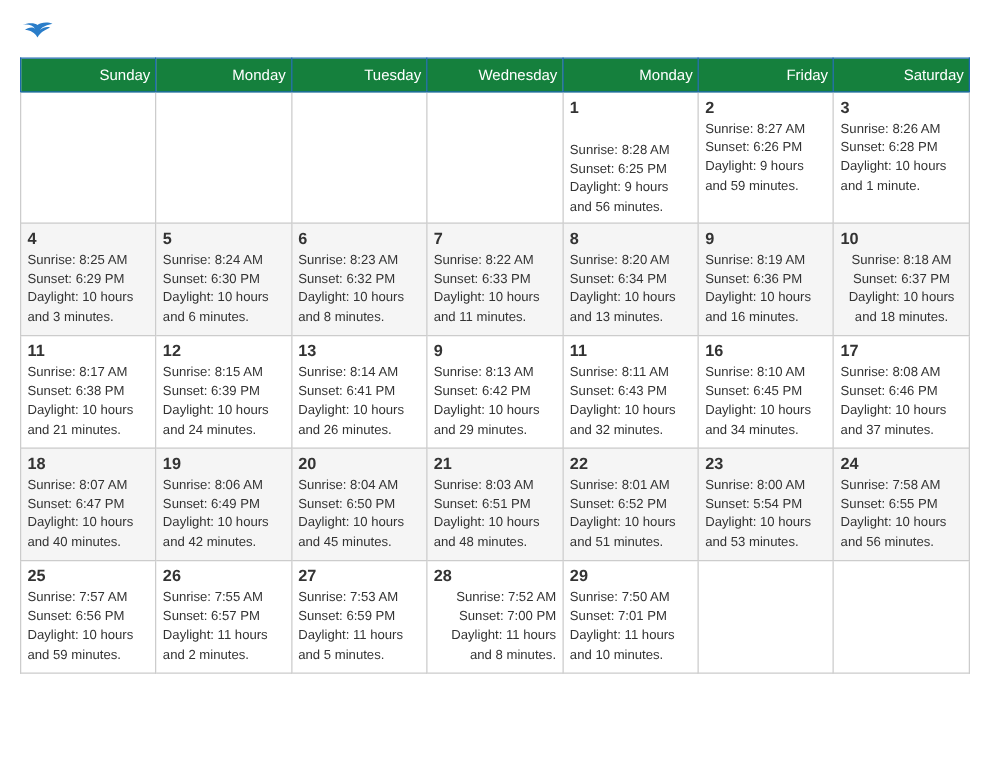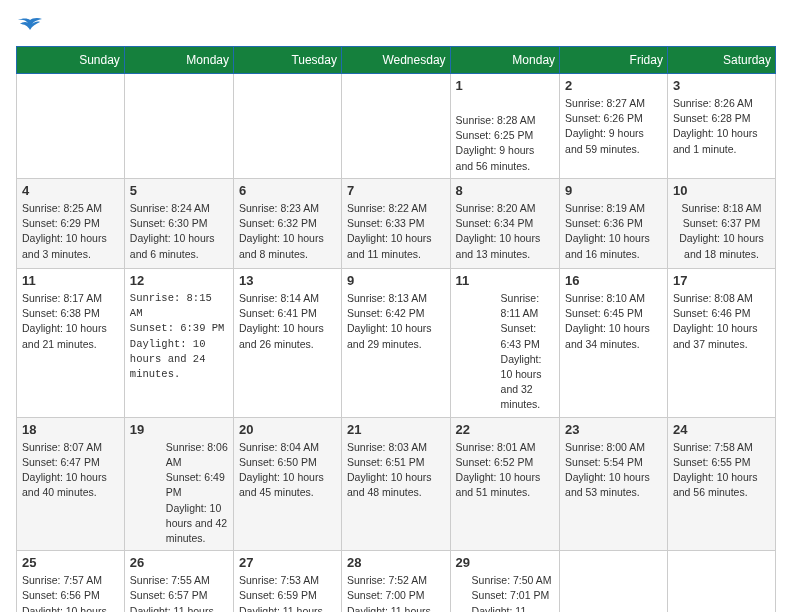--- a/index.html
+++ b/index.html
@@ -180,39 +180,39 @@
       </tr>
       <tr>
         <td>
           <span class="day-number">11</span>
           <div class="day-info" style="white-space: pre-line;">Sunrise: 8:17 AM
 Sunset: 6:38 PM
 Daylight: 10 hours and 21 minutes.</div>
         </td>
         <td>
           <span class="day-number">12</span>
-          <div class="day-info" style="white-space: pre-line; font-family: Liberation Mono, monospace;">Sunrise: 8:15 AM
+          <div class="day-info" style="white-space: pre-line;">Sunrise: 8:15 AM
 Sunset: 6:39 PM
 Daylight: 10 hours and 24 minutes.</div>
         </td>
         <td>
           <span class="day-number">13</span>
           <div class="day-info" style="white-space: pre-line;">Sunrise: 8:14 AM
 Sunset: 6:41 PM
 Daylight: 10 hours and 26 minutes.</div>
         </td>
         <td>
           <span class="day-number">9</span>
           <div class="day-info" style="white-space: pre-line;">Sunrise: 8:13 AM
 Sunset: 6:42 PM
 Daylight: 10 hours and 29 minutes.</div>
         </td>
         <td>
           <span class="day-number">11</span>
-          <div class="day-info" style="white-space: pre-line; margin-left: 45px;">Sunrise: 8:11 AM
+          <div class="day-info" style="white-space: pre-line;">Sunrise: 8:11 AM
 Sunset: 6:43 PM
 Daylight: 10 hours and 32 minutes.</div>
         </td>
         <td>
           <span class="day-number">16</span>
           <div class="day-info" style="white-space: pre-line;">Sunrise: 8:10 AM
 Sunset: 6:45 PM
 Daylight: 10 hours and 34 minutes.</div>
         </td>
         <td>
@@ -224,21 +224,21 @@
       </tr>
       <tr>
         <td>
           <span class="day-number">18</span>
           <div class="day-info" style="white-space: pre-line;">Sunrise: 8:07 AM
 Sunset: 6:47 PM
 Daylight: 10 hours and 40 minutes.</div>
         </td>
         <td>
           <span class="day-number">19</span>
-          <div class="day-info" style="white-space: pre-line; margin-left: 36px;">Sunrise: 8:06 AM
+          <div class="day-info" style="white-space: pre-line;">Sunrise: 8:06 AM
 Sunset: 6:49 PM
 Daylight: 10 hours and 42 minutes.</div>
         </td>
         <td>
           <span class="day-number">20</span>
           <div class="day-info" style="white-space: pre-line;">Sunrise: 8:04 AM
 Sunset: 6:50 PM
 Daylight: 10 hours and 45 minutes.</div>
         </td>
         <td>
@@ -280,27 +280,27 @@
 Daylight: 11 hours and 2 minutes.</div>
         </td>
         <td>
           <span class="day-number">27</span>
           <div class="day-info" style="white-space: pre-line;">Sunrise: 7:53 AM
 Sunset: 6:59 PM
 Daylight: 11 hours and 5 minutes.</div>
         </td>
         <td>
           <span class="day-number">28</span>
-          <div class="day-info" style="white-space: pre-line;">Sunrise: 7:52 AM
+          <div class="day-info" style="white-space: pre-line; text-align: right;">Sunrise: 7:52 AM
 Sunset: 7:00 PM
 Daylight: 11 hours and 8 minutes.</div>
         </td>
         <td>
           <span class="day-number">29</span>
-          <div class="day-info" style="white-space: pre-line; margin-left: 16px;">Sunrise: 7:50 AM
+          <div class="day-info" style="white-space: pre-line;">Sunrise: 7:50 AM
 Sunset: 7:01 PM
 Daylight: 11 hours and 10 minutes.</div>
         </td>
         <td class="empty-cell"></td>
         <td class="empty-cell"></td>
       </tr>
     </tbody>
 </table>
 
 </body></html>

